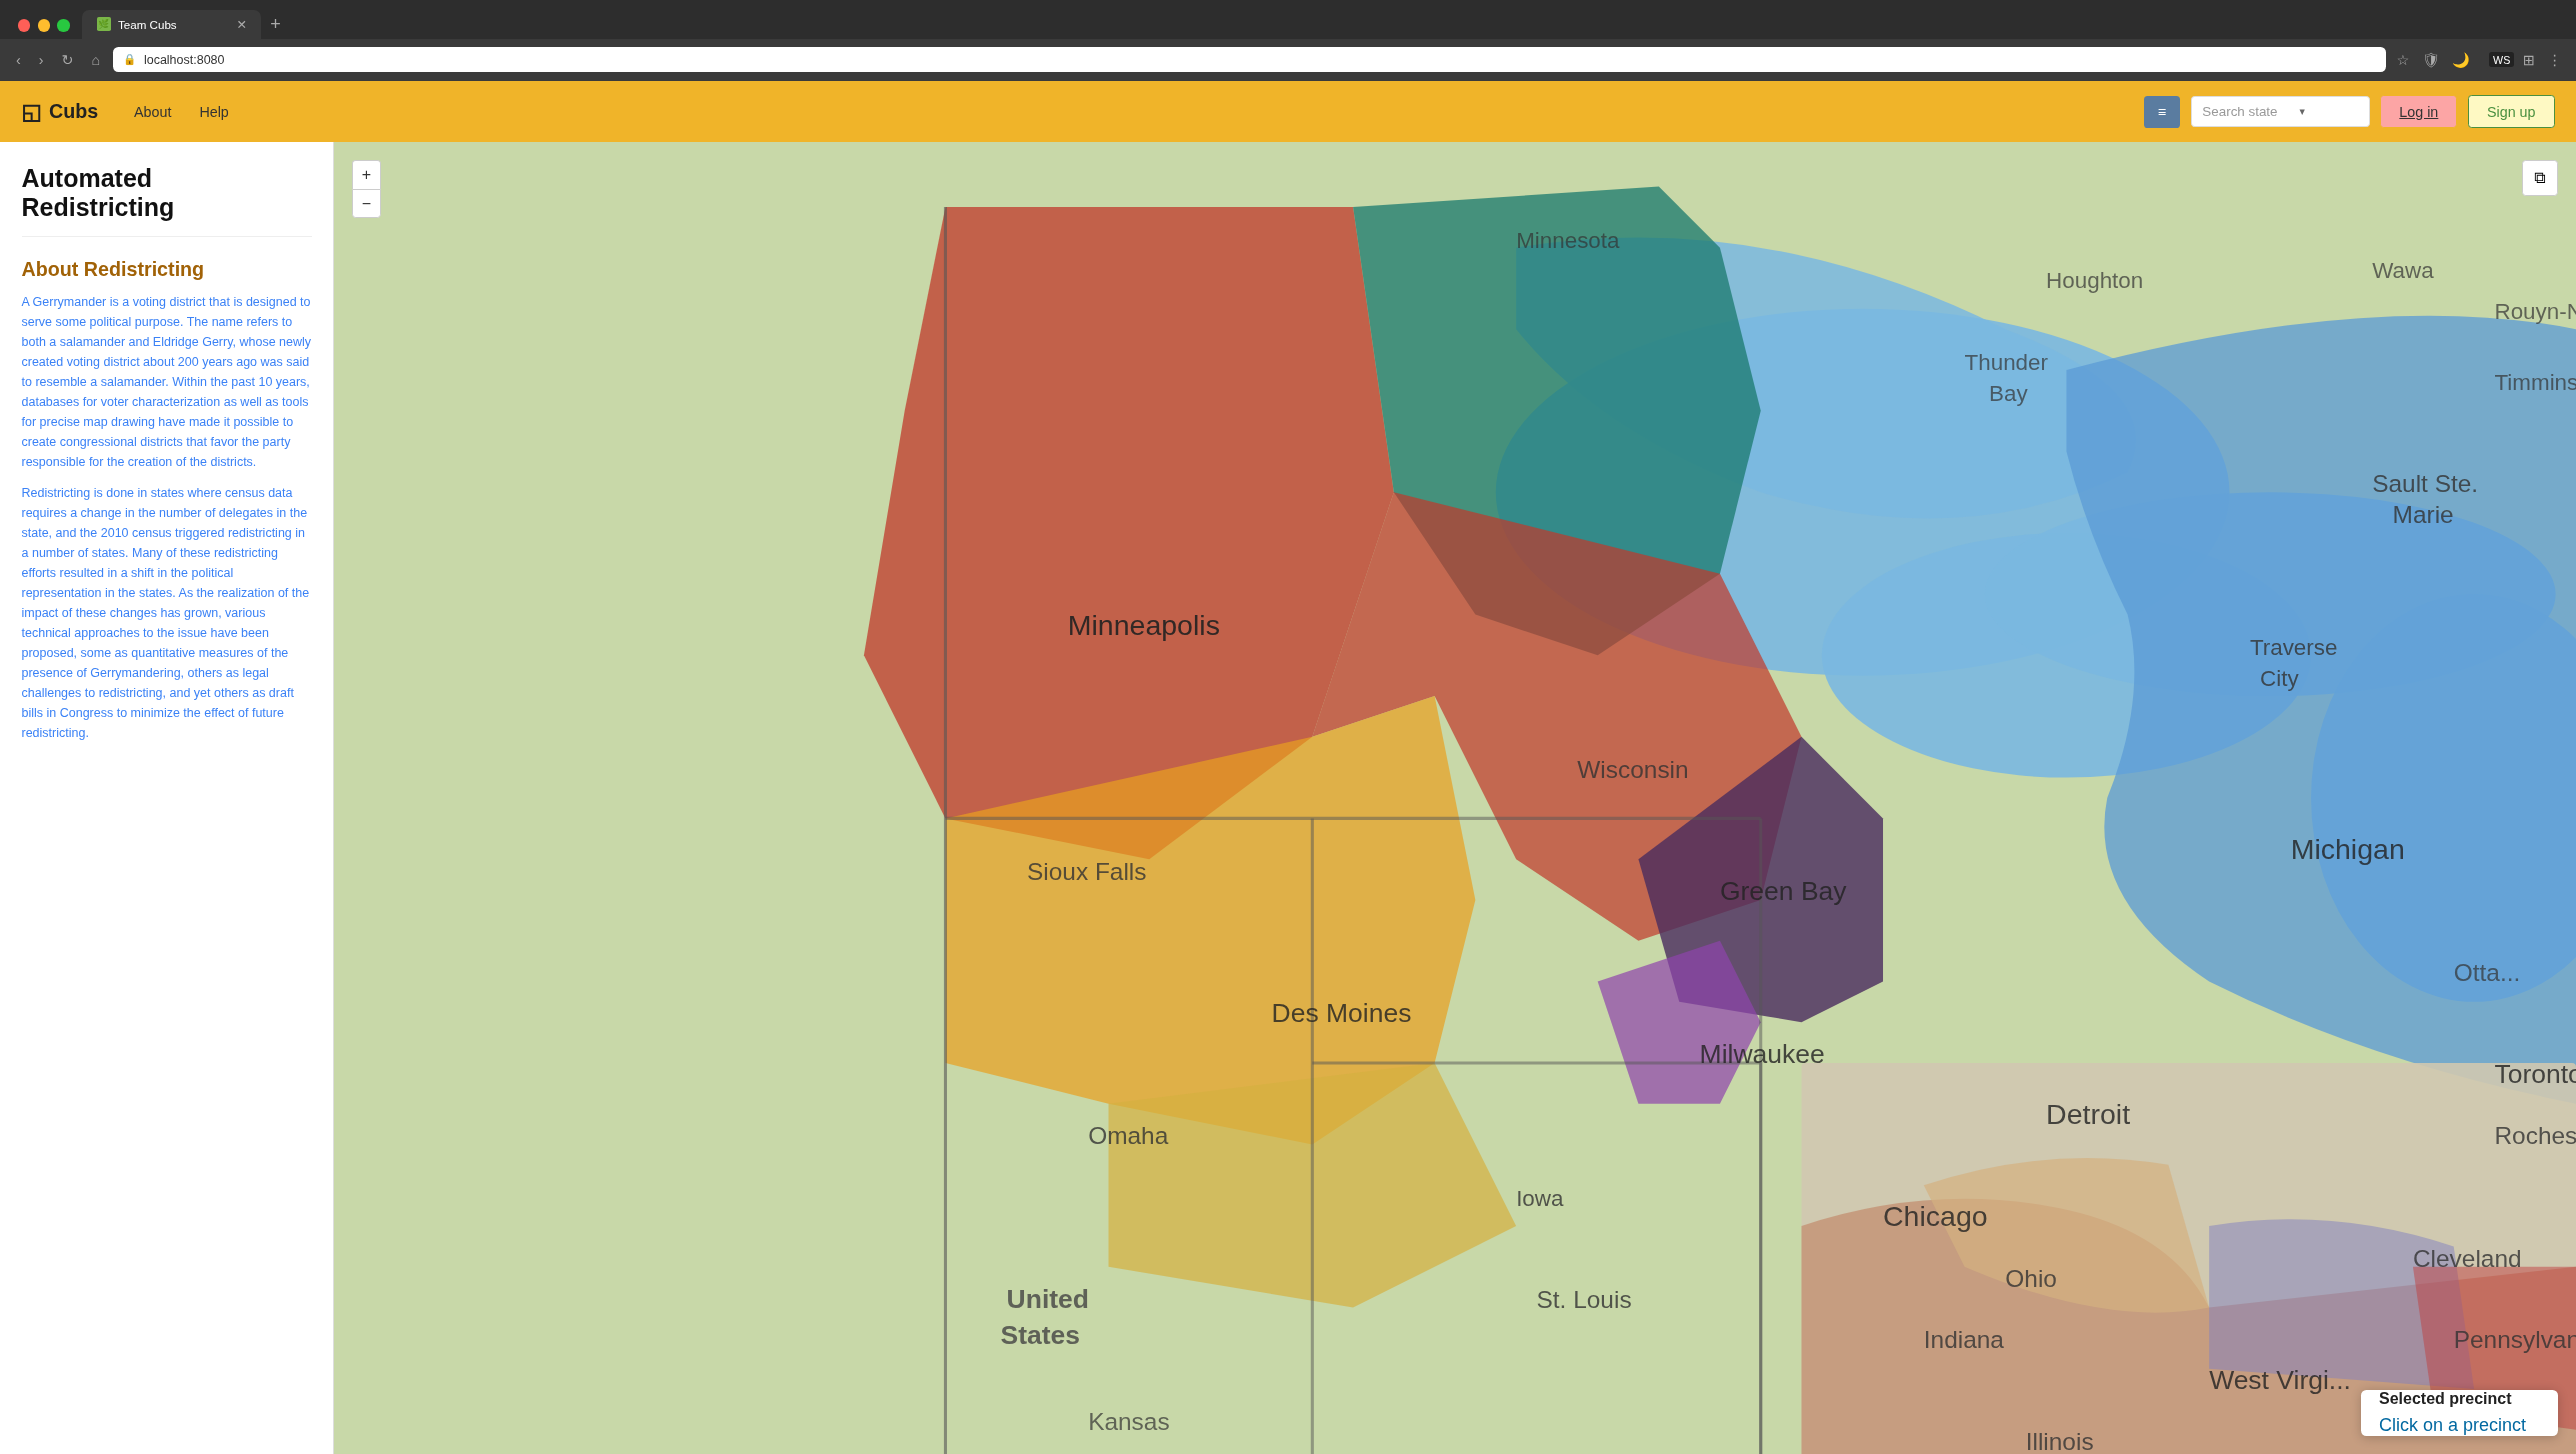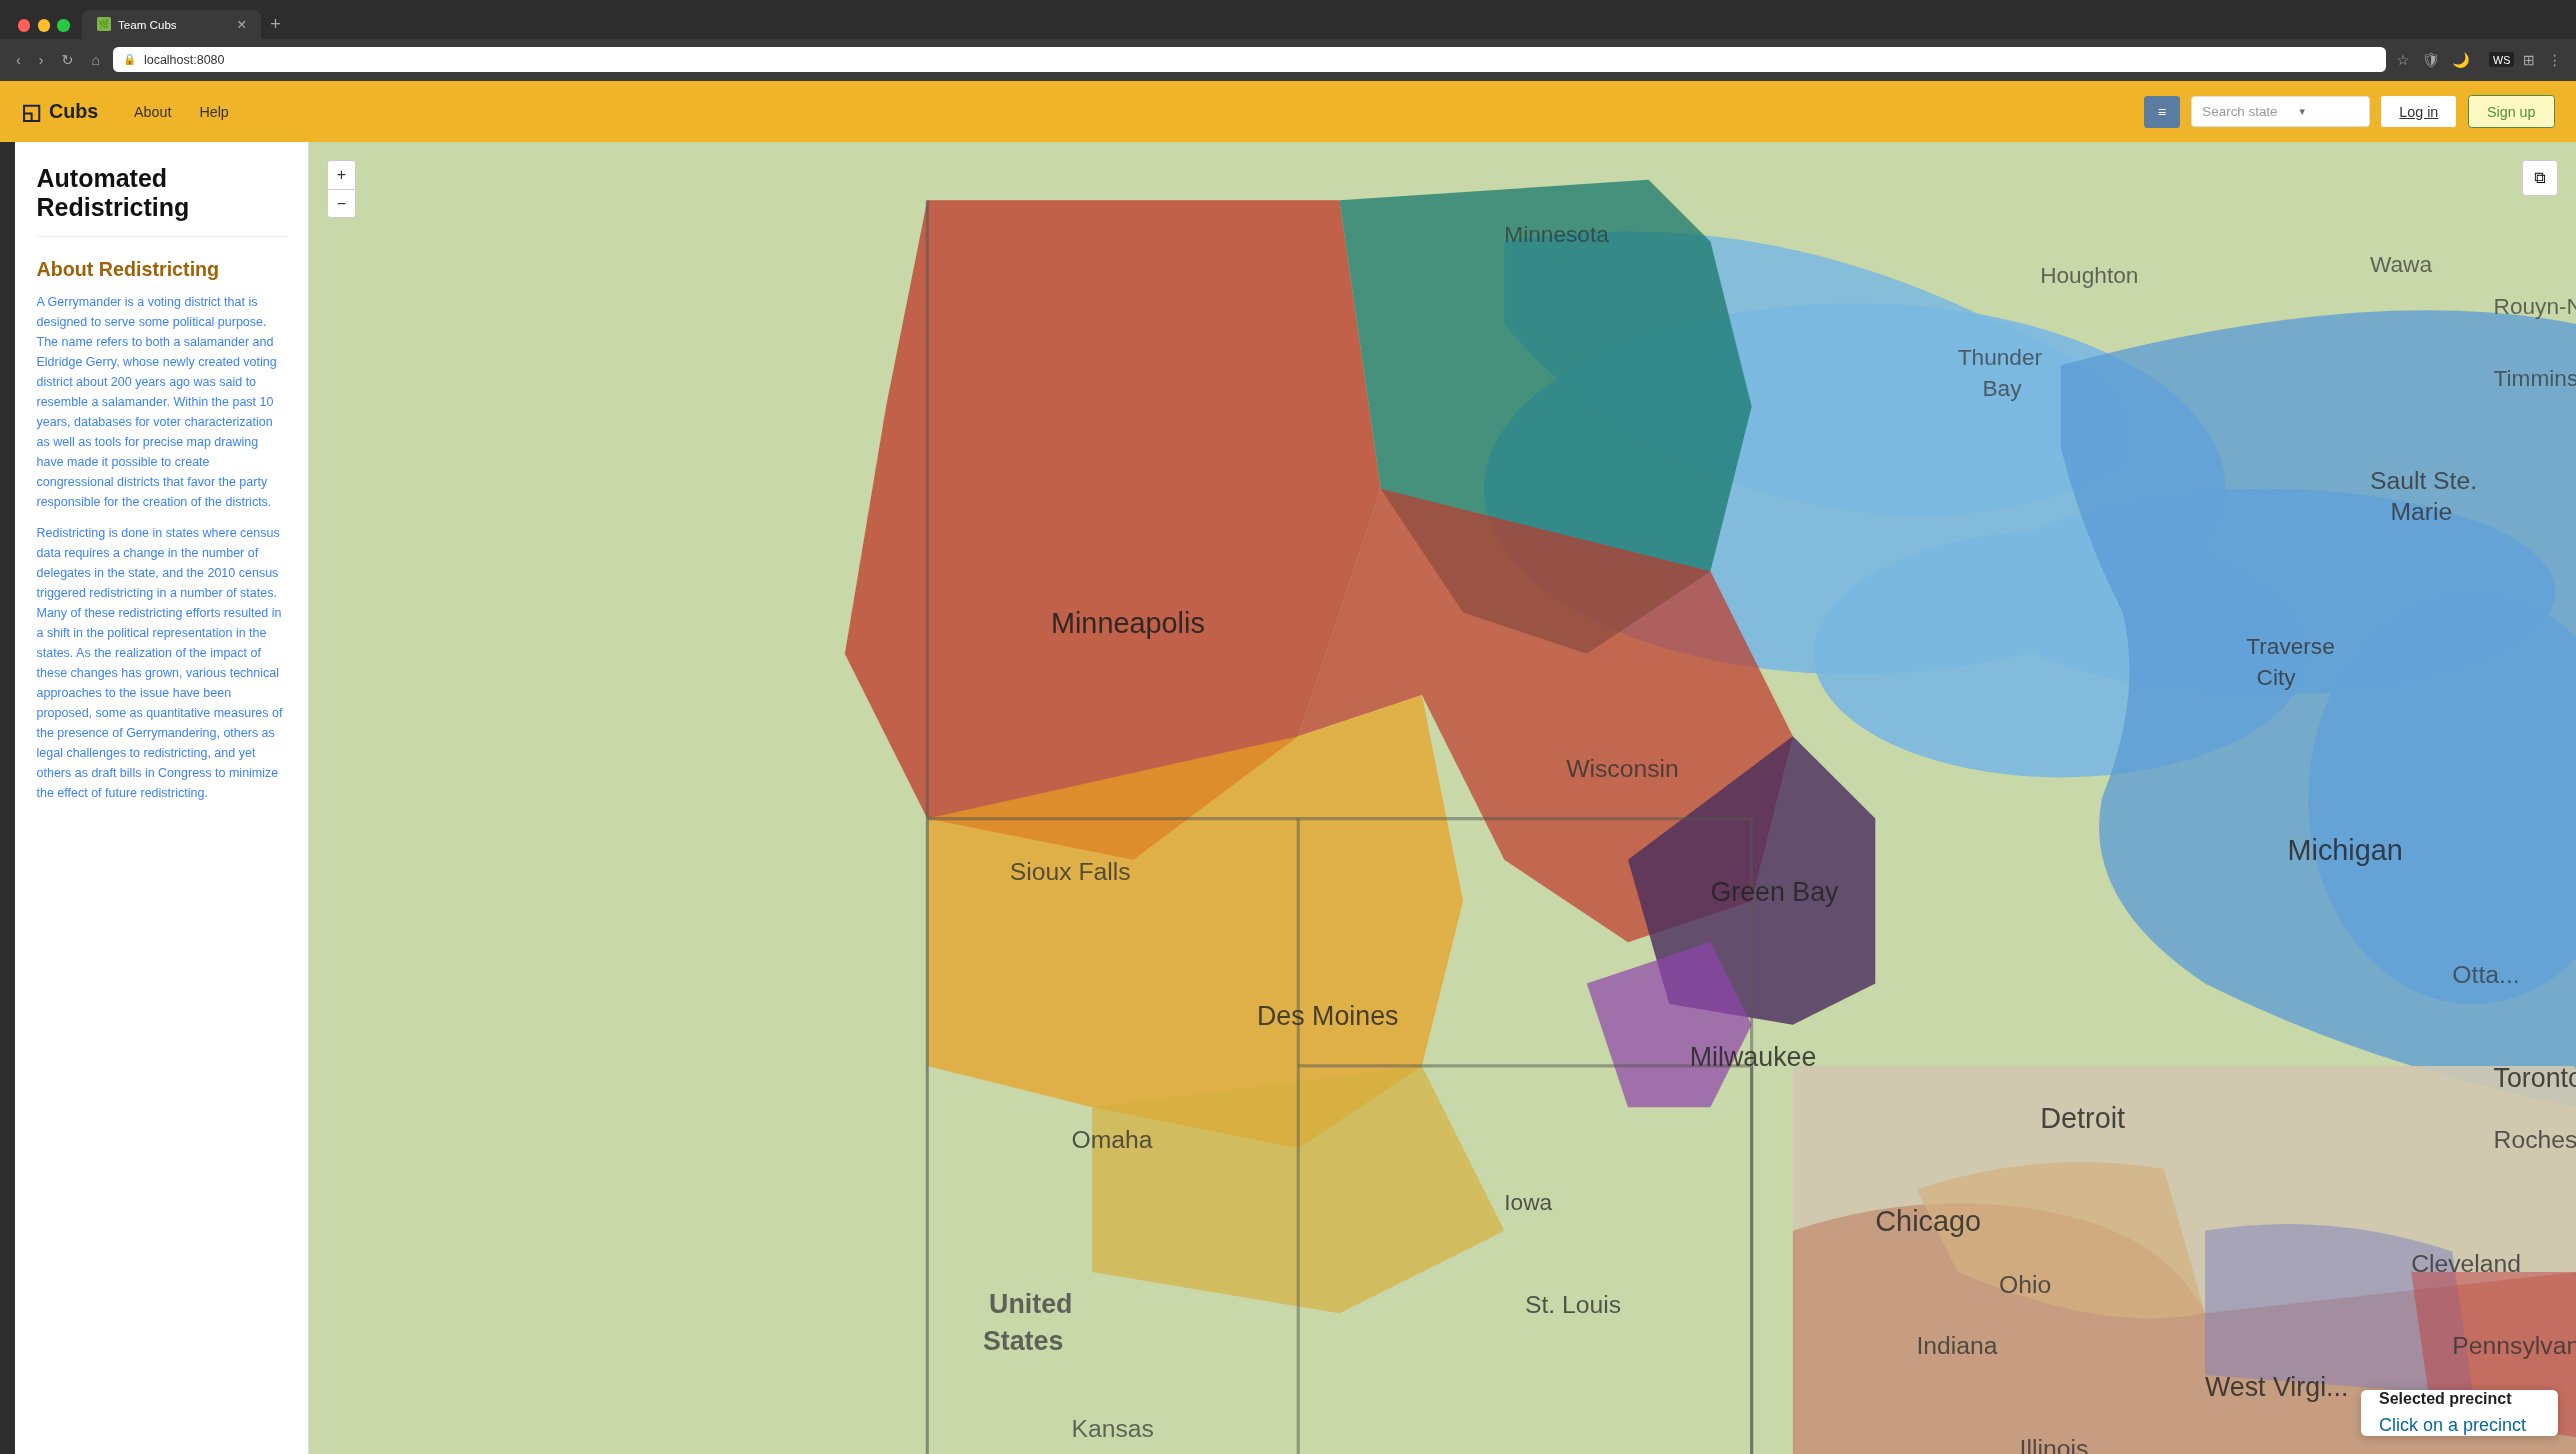--- a/index.html
+++ b/index.html
@@ -29,28 +29,28 @@
     .app-header { background: #f0b429; height: 61px; display: flex; align-items: center; padding: 0 21.5px; gap: 21.5px; }
     .logo { display: flex; align-items: center; gap: 7.2px; font-weight: 700; font-size: 19.7px; color: #222; }
     .logo-icon { font-size: 21.5px; }
     .nav-links { display: flex; gap: 28px; margin-left: 14.3px; }
     .nav-link { color: #333; text-decoration: none; font-size: 14.3px; background: none; border: none; cursor: pointer; }
     .header-right { margin-left: auto; display: flex; align-items: center; gap: 10.7px; }
     .menu-btn { background: #5a7ca0; border: none; border-radius: 3.6px; color: white; width: 36px; height: 32px; cursor: pointer; display: flex; align-items: center; justify-content: center; font-size: 14.3px; }
     .search-box { background: white; border: 0.9px solid #ddd; border-radius: 3.6px; padding: 7.2px 10.7px; display: flex; align-items: center; gap: 22px; min-width: 179px; font-size: 13.4px; color: #999; }
     .search-dropdown { color: #666; font-size: 10.7px; }
     .auth-btn { padding: 7.2px 18px; border-radius: 3.6px; font-size: 14.3px; cursor: pointer; font-weight: 500; }
-    .login-btn { background: #ffffff; border: 1.8px solid #f0b429; color: #333; text-decoration: underline; }
+    .login-btn { background: #fca5a5; border: 1.8px solid #f0b429; color: #333; text-decoration: underline; }
     .signup-btn { background: #fef9c3; border: 1.8px solid #4a9040; color: #4a9040; }
 
     
     .main-content { display: flex; flex: 1; overflow: hidden; }
 
     
-    .sidebar { width: 294px; background: white; overflow-y: auto; padding: 21.5px 21.5px; flex-shrink: 0; border-right: 0.9px solid #ddd; margin-left: 15px; }
+    .sidebar { width: 334px; background: white; overflow-y: auto; padding: 21.5px 21.5px; flex-shrink: 0; border-right: 0.9px solid #ddd; }
     .sidebar-title { font-size: 25px; font-weight: 700; color: #111; margin-bottom: 21.5px; border-bottom: 0.9px solid #eee; padding-bottom: 14.3px; }
     .about-section h2 { font-size: 19.7px; font-weight: 600; color: #a16207; margin-bottom: 10.7px; }
     .about-section p { font-size: 12.5px; line-height: 1.6; color: #3b82f6; margin-bottom: 10.7px; }
 
     
     .map-area { flex: 1; position: relative; background: #a8c896; overflow: hidden; }
     .map-svg { width: 100%; height: 100%; }
 
     
     .map-controls { position: absolute; top: 18px; left: 18px; display: flex; flex-direction: column; gap: 0; z-index: 10; }

